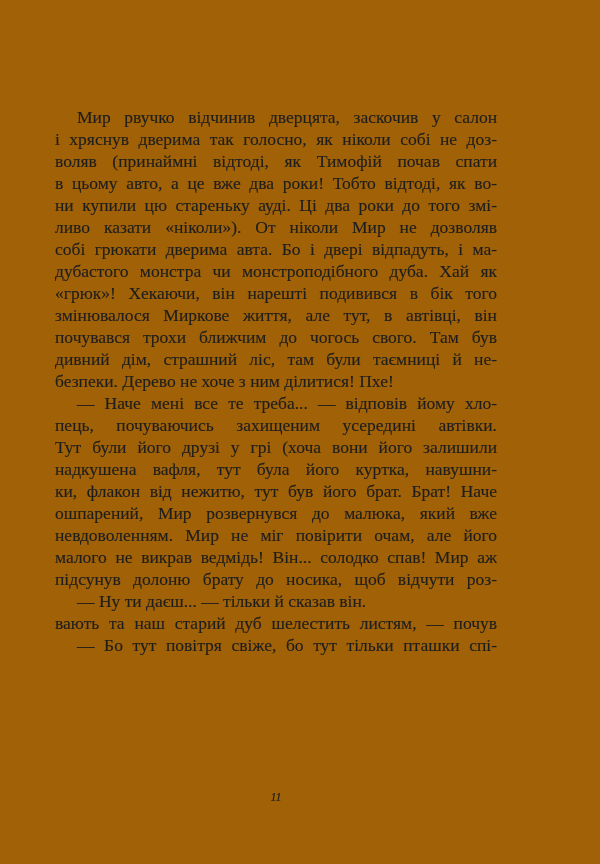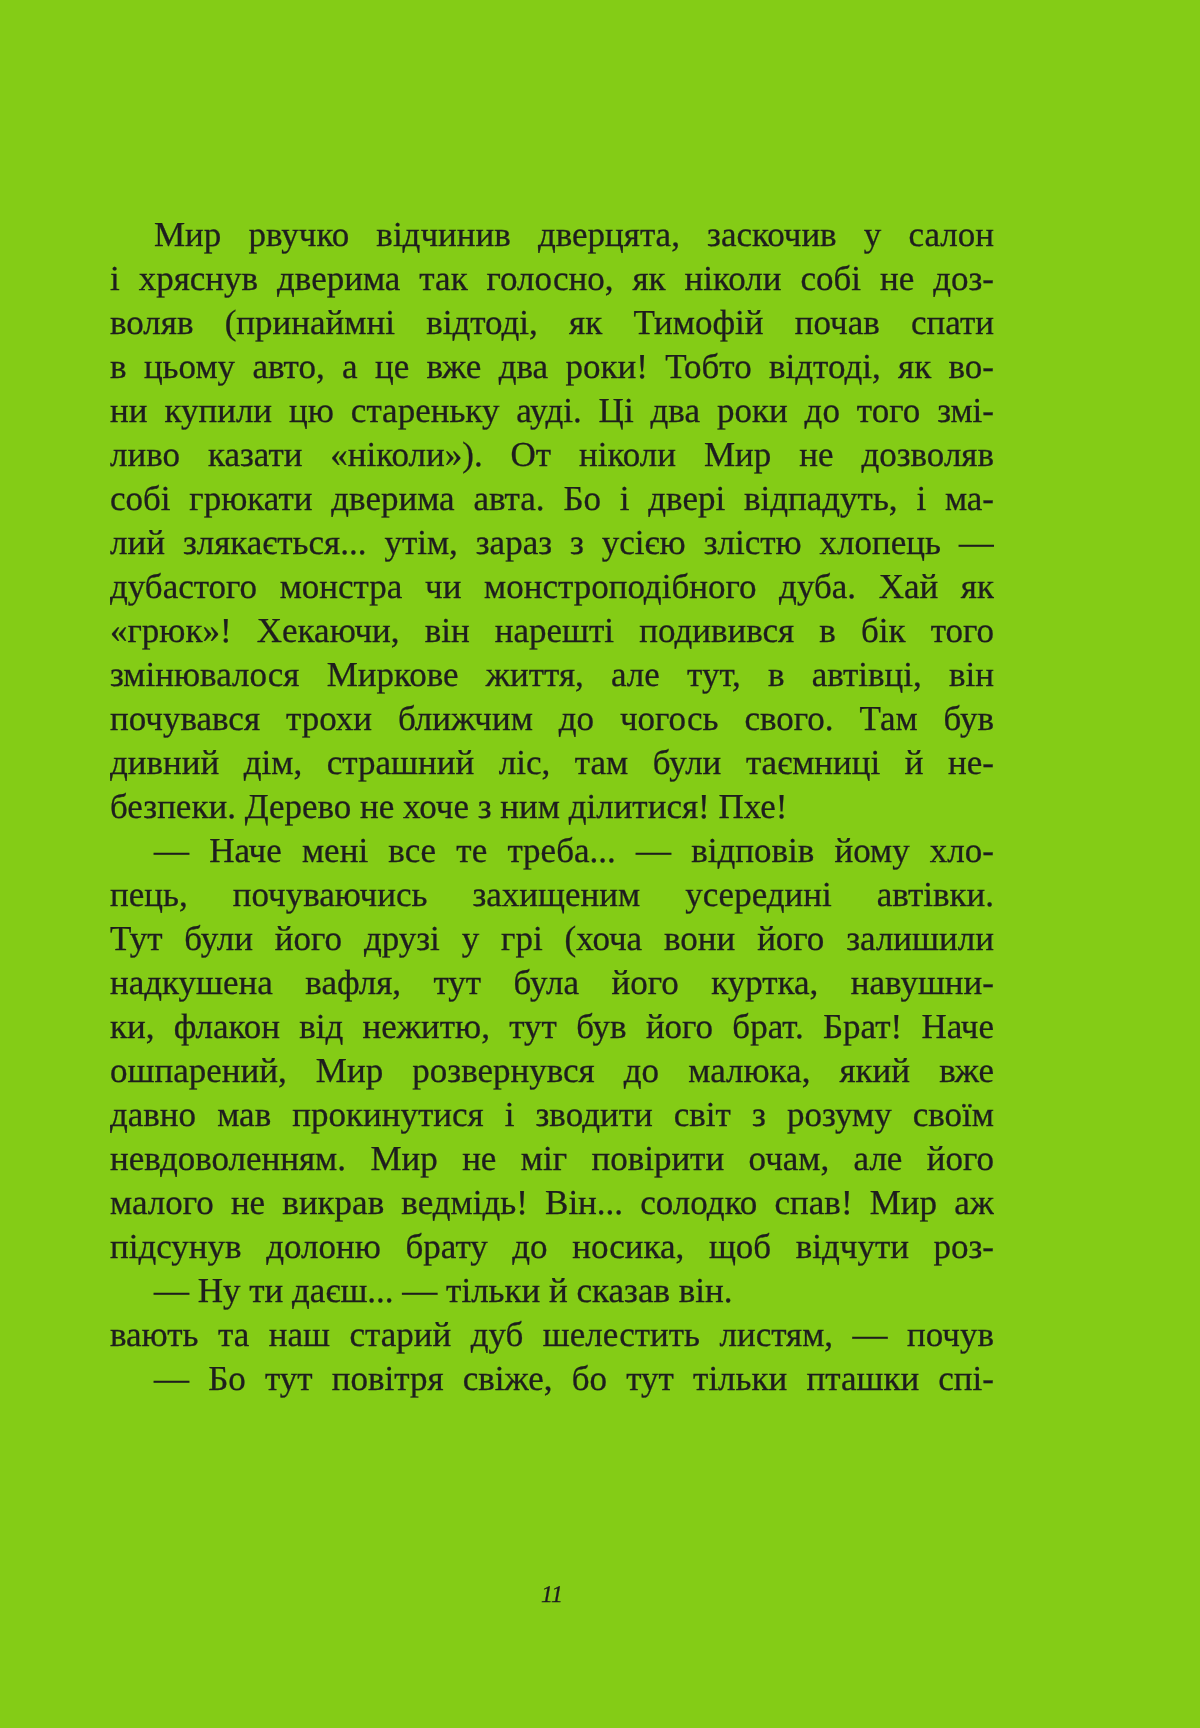--- a/index.html
+++ b/index.html
@@ -4,21 +4,21 @@
 <style>
   html, body {
     margin: 0;
     padding: 0;
     background: #ffffff;
   }
   .page {
     position: relative;
     width: 600px;
     height: 864px;
-    background: #84cc16;
+    background: #a16207;
     overflow: hidden;
     font-family: "Liberation Serif", "DejaVu Serif", serif;
     color: #1e1e1e;
   }
   .text-block {
     position: absolute;
     left: 55px;
     top: 106px;
     width: 442px;
   }
@@ -55,34 +55,32 @@
 
 <div class="page">
   <div class="text-block" id="text-block">
       <div class="line indent">Мир рвучко відчинив дверцята, заскочив у салон</div>
       <div class="line">і хряснув дверима так голосно, як ніколи собі не доз-</div>
       <div class="line">воляв (принаймні відтоді, як Тимофій почав спати</div>
       <div class="line">в цьому авто, а це вже два роки! Тобто відтоді, як во-</div>
       <div class="line">ни купили цю стареньку ауді. Ці два роки до того змі-</div>
       <div class="line">ливо казати «ніколи»). От ніколи Мир не дозволяв</div>
       <div class="line">собі грюкати дверима авта. Бо і двері відпадуть, і ма-</div>
-      <div class="line">лий злякається... утім, зараз з усією злістю хлопець —</div>
       <div class="line">дубастого монстра чи монстроподібного дуба. Хай як</div>
       <div class="line">«грюк»! Хекаючи, він нарешті подивився в бік того</div>
       <div class="line">змінювалося Миркове життя, але тут, в автівці, він</div>
       <div class="line">почувався трохи ближчим до чогось свого. Там був</div>
       <div class="line">дивний дім, страшний ліс, там були таємниці й не-</div>
       <div class="line para-end">безпеки. Дерево не хоче з ним ділитися! Пхе!</div>
       <div class="line indent">— Наче мені все те треба... — відповів йому хло-</div>
       <div class="line">пець, почуваючись захищеним усередині автівки.</div>
       <div class="line">Тут були його друзі у грі (хоча вони його залишили</div>
       <div class="line">надкушена вафля, тут була його куртка, навушни-</div>
       <div class="line">ки, флакон від нежитю, тут був його брат. Брат! Наче</div>
       <div class="line">ошпарений, Мир розвернувся до малюка, який вже</div>
-      <div class="line">давно мав прокинутися і зводити світ з розуму своїм</div>
       <div class="line">невдоволенням. Мир не міг повірити очам, але його</div>
       <div class="line">малого не викрав ведмідь! Він... солодко спав! Мир аж</div>
       <div class="line">підсунув долоню брату до носика, щоб відчути роз-</div>
       <div class="line indent para-end">— Ну ти даєш... — тільки й сказав він.</div>
       <div class="line">вають та наш старий дуб шелестить листям, — почув</div>
       <div class="line indent">— Бо тут повітря свіже, бо тут тільки пташки спі-</div>
     </div>
   <div class="page-number">11</div>
 </div>
 

